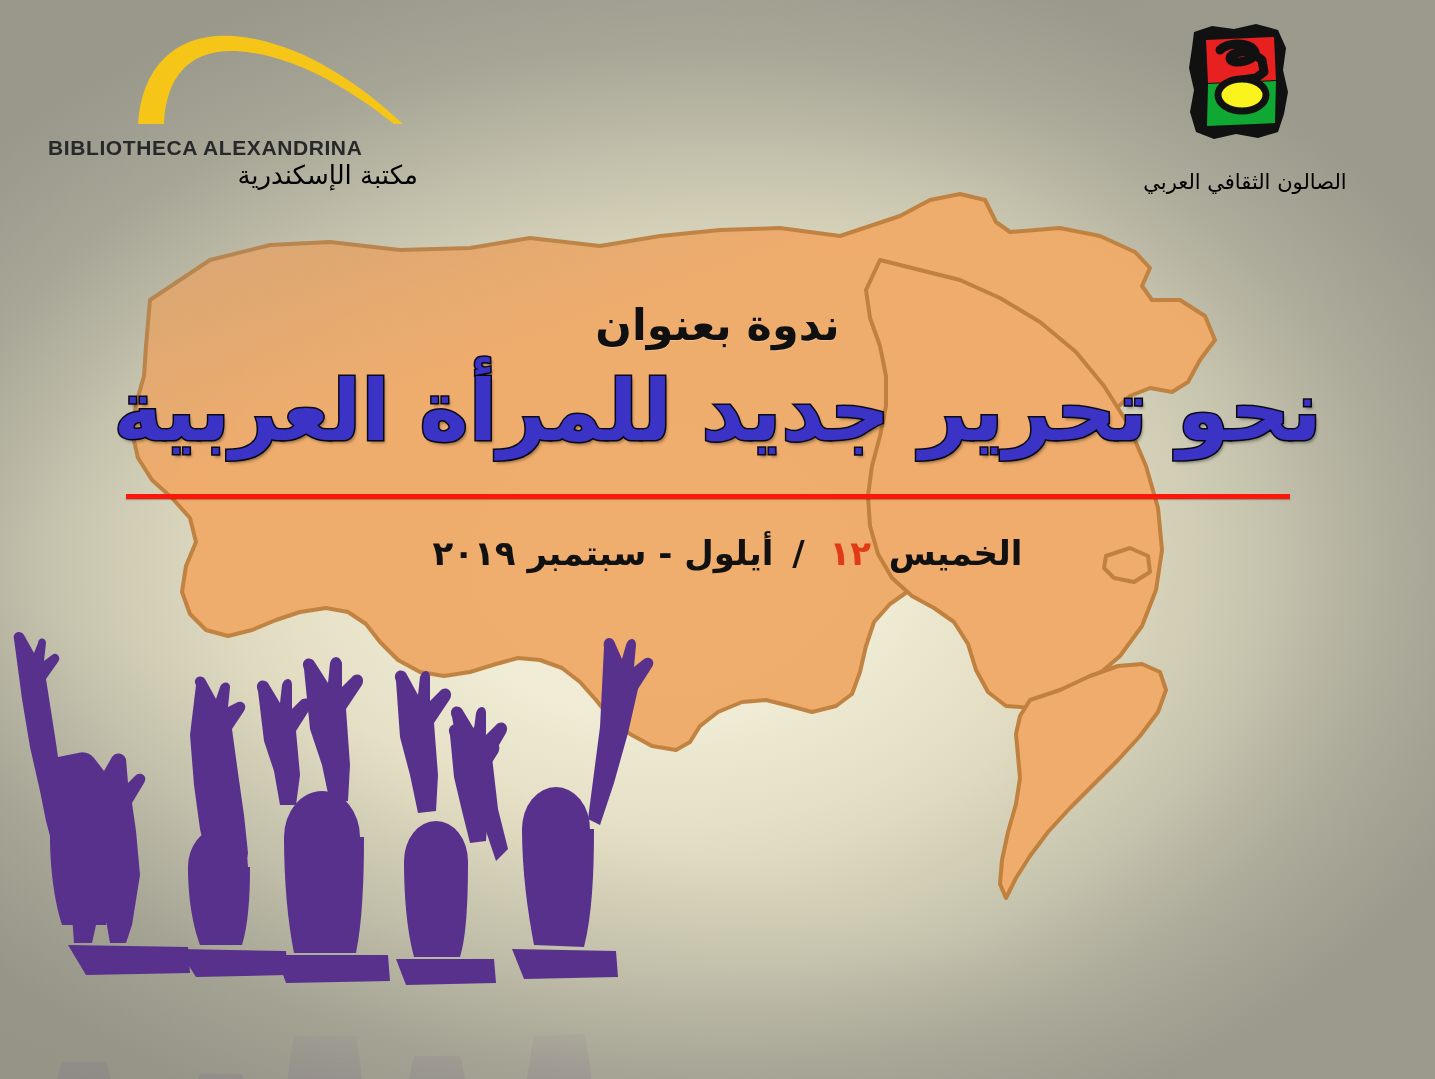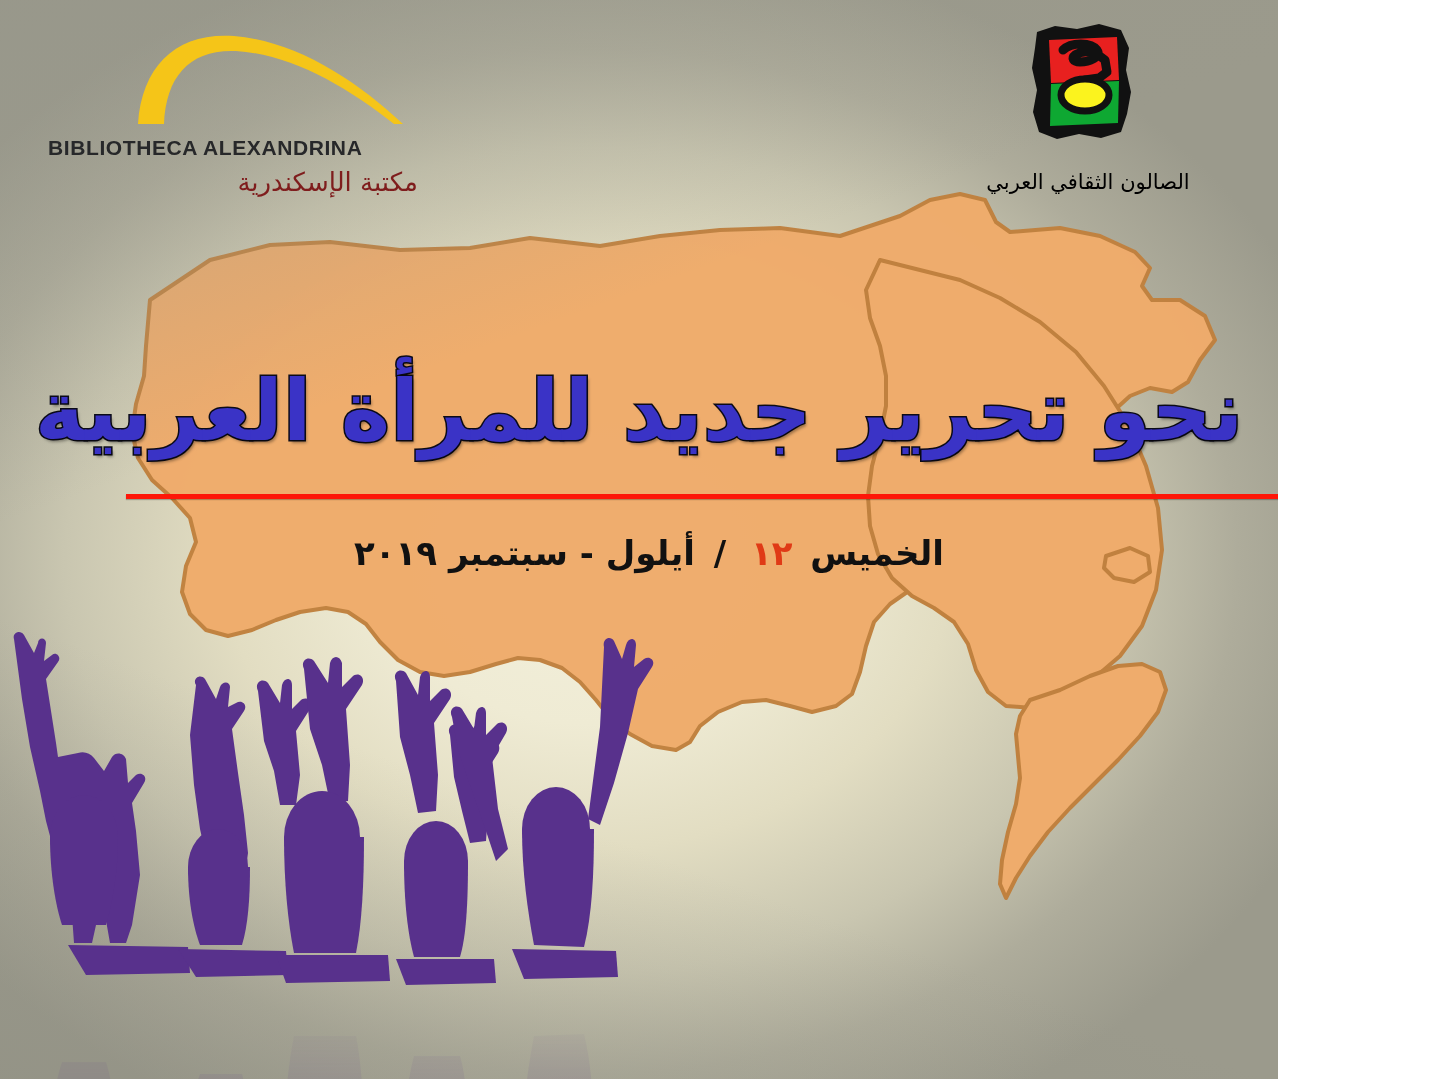--- a/index.html
+++ b/index.html
@@ -6,21 +6,21 @@
     margin: 0;
     padding: 0;
     background: #ffffff;
   }
   body {
     font-family: "DejaVu Sans", sans-serif;
   }
 
   #poster {
     position: relative;
-    width: 1278px;
+    width: 1435px;
     height: 1079px;
     overflow: hidden;
     background: #9b9a8c;
   }
 
   
   .bg-base {
     position: absolute;
     inset: 0;
     background:
@@ -68,25 +68,24 @@
     letter-spacing: 0.6px;
     color: #27282a;
     white-space: nowrap;
   }
   .logo-ba .ba-ar {
     position: absolute;
     right: 0px;
     top: 136px;
     font-family: "DejaVu Sans", sans-serif;
     font-size: 26px;
-    color: #7f1d1d;
+    color: #000000;
     direction: rtl;
     white-space: nowrap;
     letter-spacing: 1px;
-    margin-top: 7px;
   }
 
   .logo-salon {
     position: absolute;
     right: 75px;
     top: 18px;
     width: 230px;
     height: 190px;
   }
   .logo-salon .mark { position:absolute; left:52px; top:0; width:120px; height:130px; }
@@ -259,20 +258,21 @@
       <path d="M26,66 L94,63 L93,105 L25,108 Z" fill="#0ea832"></path>
 
       <path d="M38,32 C46,24 66,24 72,32 C77,39 64,44 55,44 C48,44 46,40 50,37
                C56,33 66,33 72,36 L80,42 L82,54 L74,60 L60,62" fill="none" stroke="#111111" stroke-width="9" stroke-linecap="round" stroke-linejoin="round"></path>
 
       <ellipse cx="60" cy="77" rx="24" ry="16" fill="#fbf31e" stroke="#111111" stroke-width="7"></ellipse>
     </svg>
     <div class="salon-ar">الصالون الثقافي العربي</div>
   </div>
 
+  <div class="kicker">ندوة بعنوان</div>
   <div class="title">نحو تحرير جديد للمرأة العربية</div>
   <div class="rule"></div>
 
   <div class="dateline">
     <span>الخميس</span>
     <span class="day-num">١٢</span>
     <span class="sep">/</span>
     <span>أيلول - سبتمبر ٢٠١٩</span>
   </div>
 

